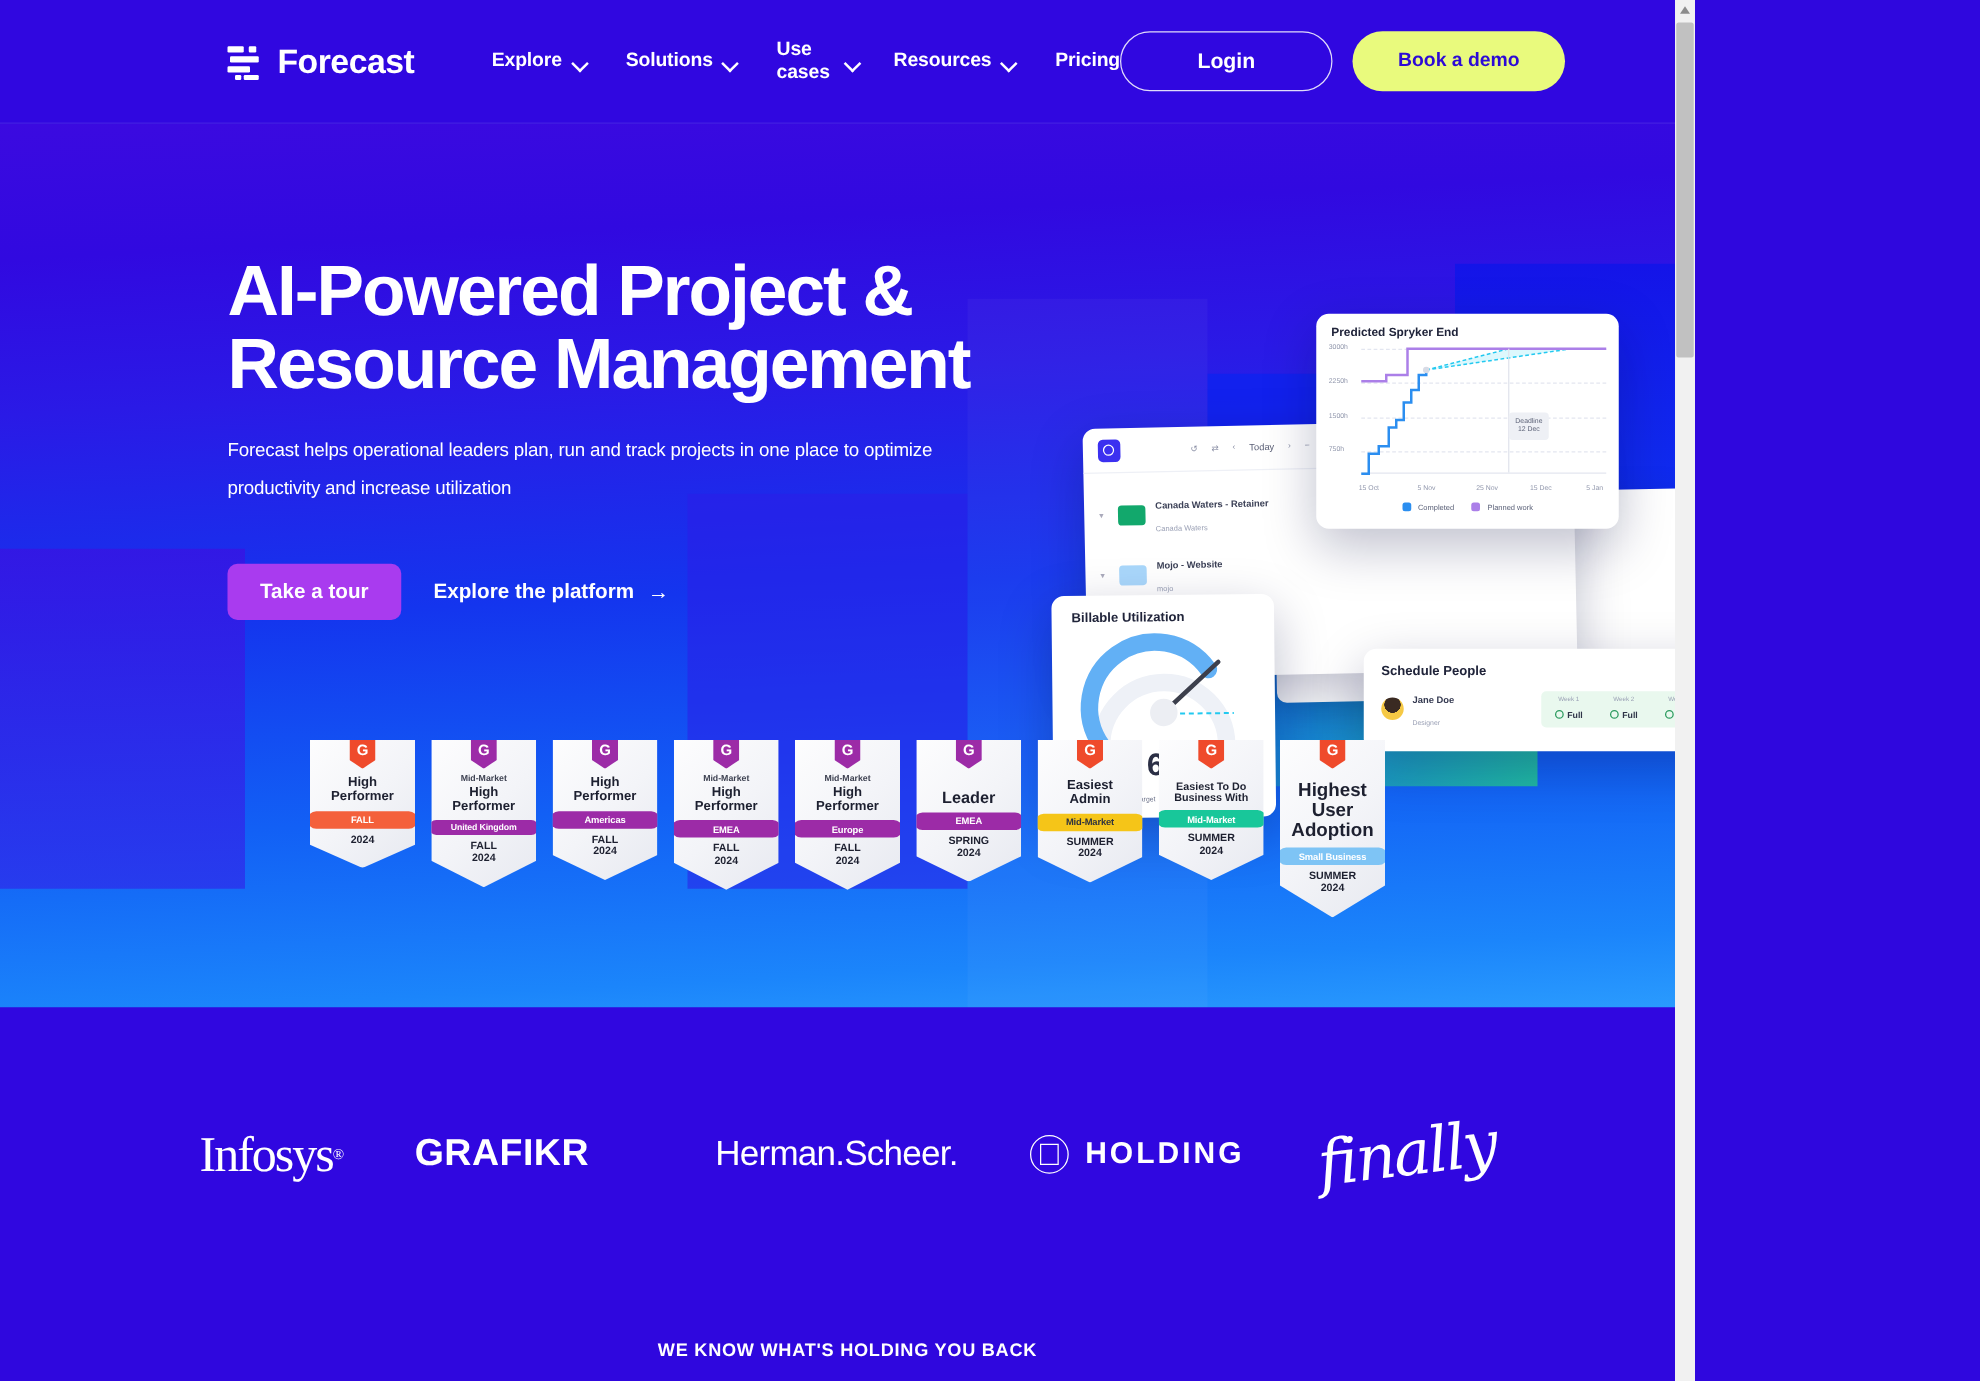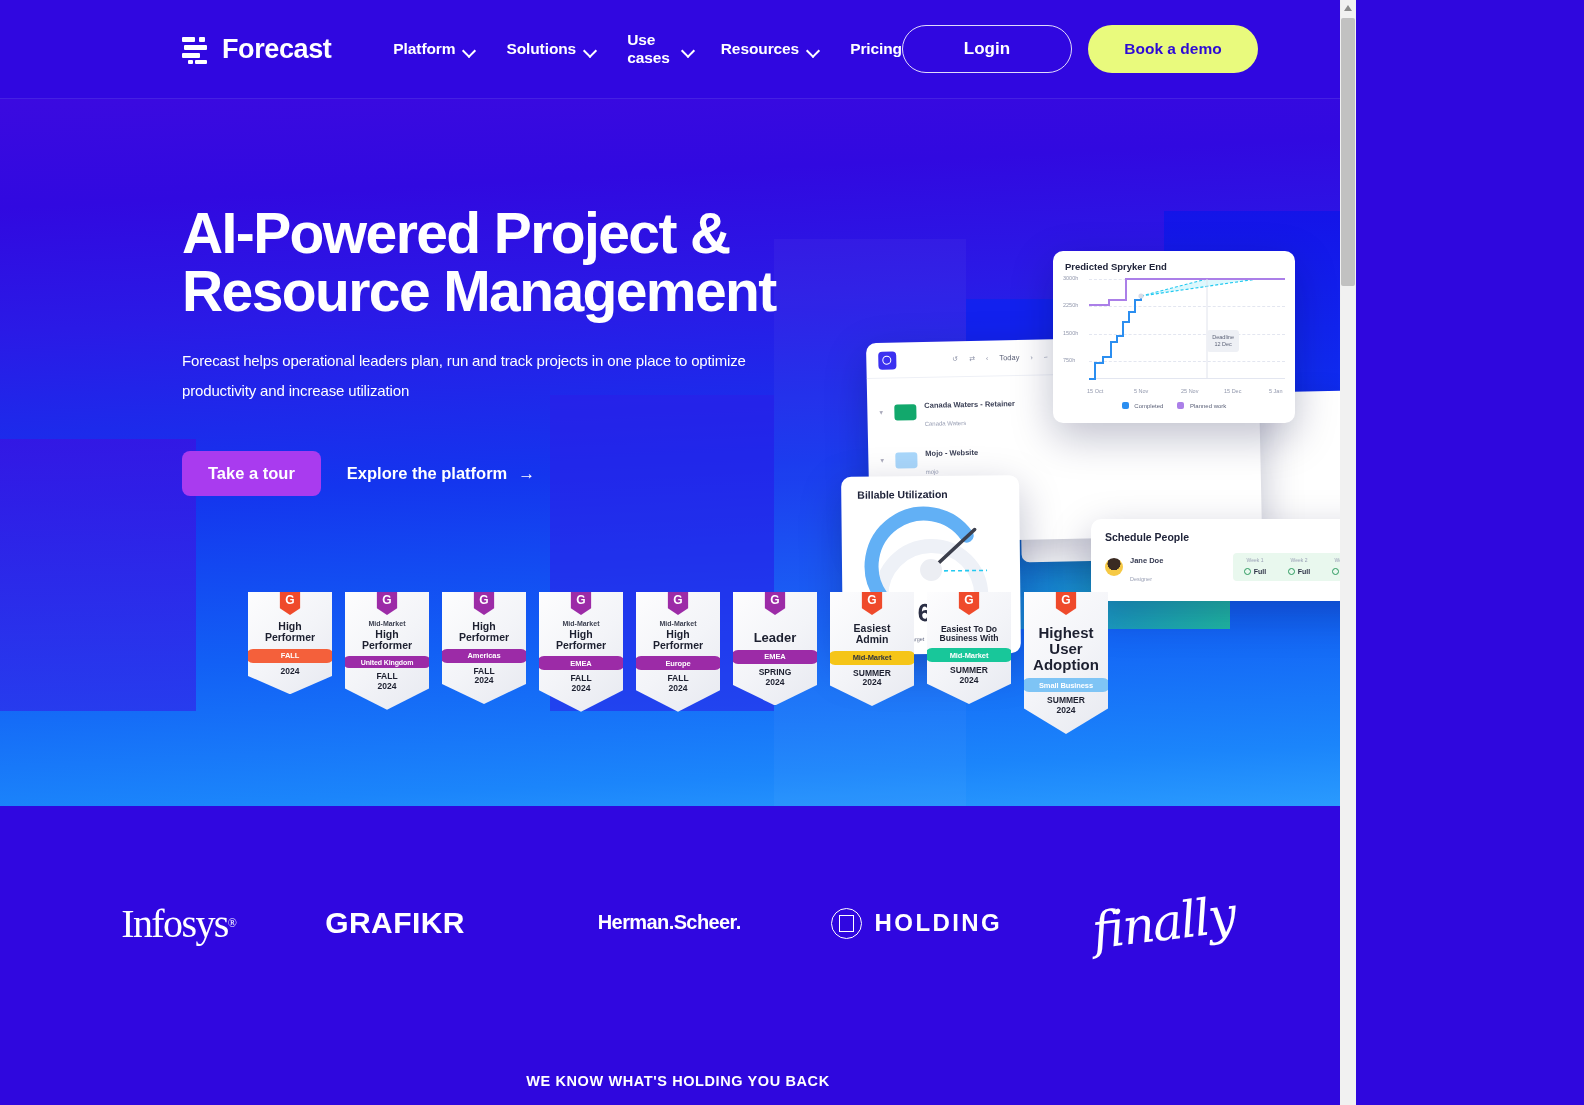--- a/index.html
+++ b/index.html
@@ -169,29 +169,29 @@
   .b-ribbon {
     margin: 5px -6px 4px; border-radius: 9px; font-size: 7.5px; font-weight: 700;
     color:#fff; padding: 2.5px 0; letter-spacing: -0.1px;
   }
   .b-foot { font-size: 8.5px; font-weight: 700; color:#1d2030; line-height:1.15; }
 
   
   .logos {
     position: relative; z-index: 20; background: #3007e0;
     height: 234px; display: flex; align-items: center; justify-content: center;
-    gap: 90px; padding: 0 150px;
+    gap: 58px; padding: 0 150px;
   }
   .logo { color:#fff; display:flex; align-items:center; justify-content:center; height: 76px; }
   .lg-infosys { font-size: 40px; font-weight: 400; letter-spacing: -1.6px; font-family:"Liberation Serif", serif; position: relative;}
   .lg-infosys sup { font-size: 12px; vertical-align: super; }
   .lg-spryker { display:flex; align-items:center; gap: 9px; font-size: 32px; font-weight: 700; letter-spacing:-1px;}
   .spry-mark { width: 34px; height: 56px; position:relative; }
   .lg-grafikr { font-size: 30px; font-weight: 800; letter-spacing: 0.4px; }
-  .lg-herman { font-size: 20px; font-weight: 700; line-height: 1.18; letter-spacing:-0.6px;margin-left:43px;}
+  .lg-herman { font-size: 28px; font-weight: 400; line-height: 1.18; letter-spacing:-0.6px;margin-left:43px;}
   .lg-holition { display:flex; align-items:center; gap:13px; font-size: 24px; font-weight: 600; letter-spacing: 2.4px;}
   .hol-mark { width: 31px; height: 31px; border: 1.6px solid #fff; border-radius: 50%; position:relative; display:flex; align-items:center;justify-content:center;}
   .hol-mark:after { content:""; width:13px;height:15px;border:1.4px solid #fff; }
   .lg-finally { font-family: "DejaVu Serif", serif; font-style: italic; font-size: 50px; transform: rotate(-7deg); letter-spacing: -2px;}
 
   .bottom-kicker {
     position: absolute; left:0; right:0; bottom: 16px; z-index: 22;
     text-align: center; font-size: 14.5px; font-weight: 700; letter-spacing: 0.6px;
     color: #fff;
   }
@@ -214,21 +214,21 @@
           <i class="bm3"></i>
           <i class="bm4"></i>
           <i class="bm5"></i>
           <i class="bm6"></i>
       </span>
       <span class="brand-name">Forecast</span>
     </div>
 
     <div class="nav-links">
       <div class="nav-link">
-        <span>Platform</span>
+        <span>Explore</span>
         <span class="chev"></span>
       </div>
       <div class="nav-link">
         <span>Solutions</span>
         <span class="chev"></span>
       </div>
       <div class="nav-link">
         <span>Use cases</span>
         <span class="chev"></span>
       </div>

